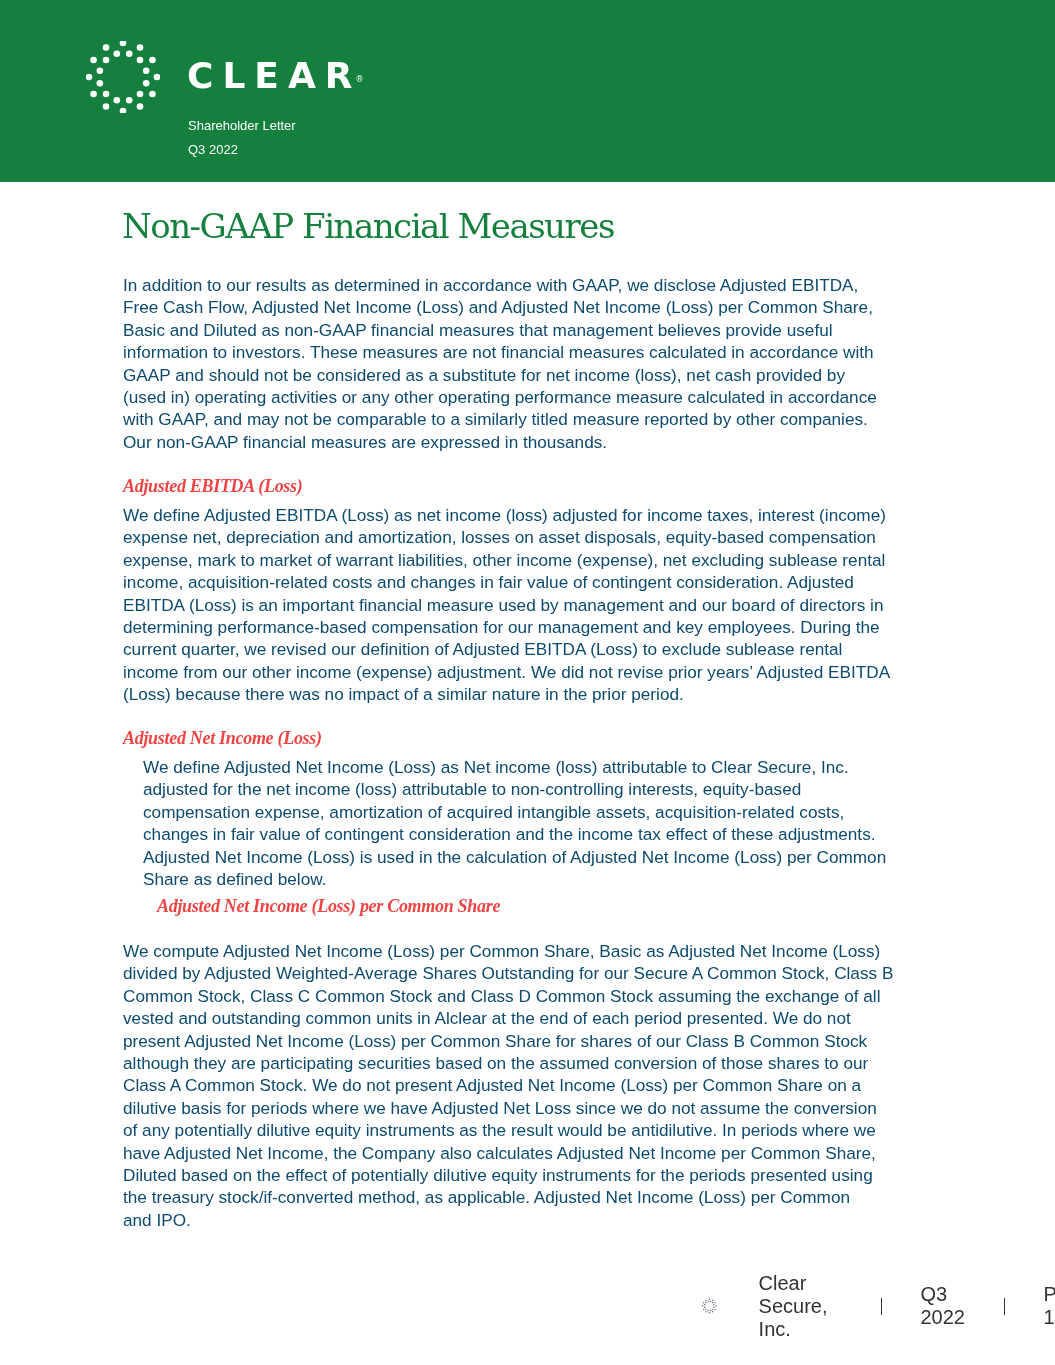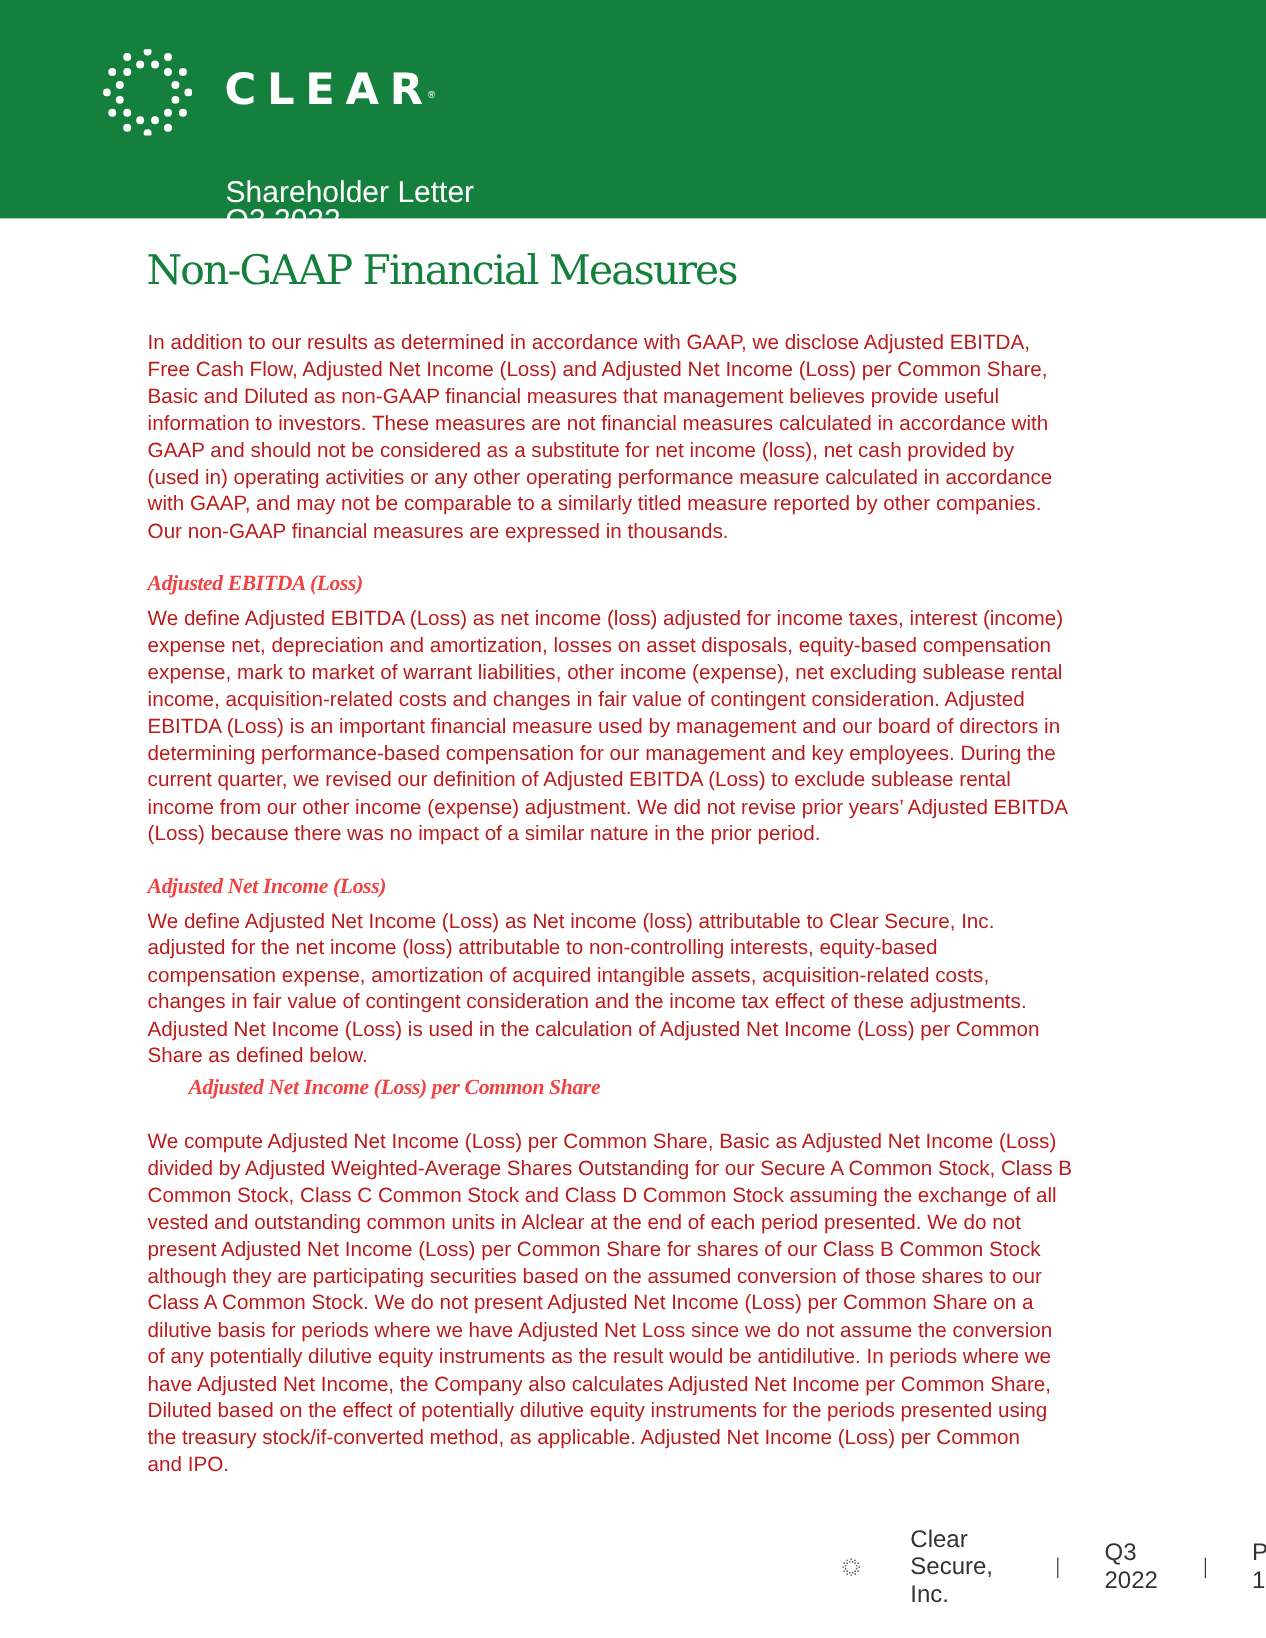--- a/index.html
+++ b/index.html
@@ -1,23 +1,23 @@
 <!DOCTYPE html>
 <html><head>
 <meta charset="utf-8">
 <style>
   html, body { margin: 0; padding: 0; background: #ffffff; }
   body { width: 1055px; height: 1365px; position: relative; overflow: hidden; font-family: "Liberation Sans", sans-serif; color: #1f1f1f; }
   .header { position: absolute; left: 0; top: 0; width: 1055px; height: 182px; background: #15803d; }
   .logo-mark { position: absolute; left: 86px; top: 41px; width: 74px; height: 72px; }
   .logo-word { position: absolute; left: 187px; top: 54px; color: #ffffff; font-family: "DejaVu Sans", sans-serif; font-weight: bold; font-size: 36px; letter-spacing: 9px; line-height: 44px; }
   .logo-word sup { font-size: 8px; letter-spacing: 0; vertical-align: top; position: relative; top: 4px; left: -6px; font-weight: normal; }
-  .header-sub { position: absolute; left: 188px; top: 114px; color: #ffffff; font-size: 25px; line-height: 24px; margin-top: 34px; }
+  .header-sub { position: absolute; left: 188px; top: 114px; color: #ffffff; font-size: 13px; line-height: 24px; }
   .page-title { position: absolute; left: 122px; top: 202px; margin: 0; font-family: "DejaVu Serif", serif; font-weight: normal; font-size: 34px; letter-spacing: -1.5px; color: #15803d; line-height: 48px; }
-  .body-text { position: absolute; left: 123px; font-size: 17.2px; line-height: 22.4px; color: #b91c1c; white-space: nowrap; }
+  .body-text { position: absolute; left: 123px; font-size: 17.2px; line-height: 22.4px; color: #0c4a6e; white-space: nowrap; }
   .body-text .ln { display: block; }
   .section-heading { position: absolute; left: 123px; margin: 0; font-family: "Liberation Serif", serif; font-style: italic; font-weight: bold; font-size: 18px; line-height: 24px; color: #ef4444; letter-spacing: -0.3px; }
   .footer { position: absolute; left: 702px; top: 1292px; height: 28px; display: flex; align-items: center; font-size: 20px; color: #333; gap: 34px; }
   .footer-mark { width: 28px; height: 28px; margin-right: 8px; }
   .footer .sep { display: inline-block; width: 1px; height: 17px; background: #333; margin: 0 5px; }
 </style>
 </head>
 <body>
 
 <div class="header">
@@ -76,21 +76,21 @@
   <span class="ln">expense, mark to market of warrant liabilities, other income (expense), net excluding sublease rental</span>
   <span class="ln">income, acquisition-related costs and changes in fair value of contingent consideration. Adjusted</span>
   <span class="ln">EBITDA (Loss) is an important financial measure used by management and our board of directors in</span>
   <span class="ln">determining performance-based compensation for our management and key employees. During the</span>
   <span class="ln">current quarter, we revised our definition of Adjusted EBITDA (Loss) to exclude sublease rental</span>
   <span class="ln">income from our other income (expense) adjustment. We did not revise prior years’ Adjusted EBITDA</span>
   <span class="ln">(Loss) because there was no impact of a similar nature in the prior period.</span>
 </div>
 
 <h2 class="section-heading" style="top:726px;">Adjusted Net Income (Loss)</h2>
-<div class="body-text" style="top:756px;">
+<div class="body-text" style="top:756px;margin-left:20px;">
   <span class="ln">We define Adjusted Net Income (Loss) as Net income (loss) attributable to Clear Secure, Inc.</span>
   <span class="ln">adjusted for the net income (loss) attributable to non-controlling interests, equity-based</span>
   <span class="ln">compensation expense, amortization of acquired intangible assets, acquisition-related costs,</span>
   <span class="ln">changes in fair value of contingent consideration and the income tax effect of these adjustments.</span>
   <span class="ln">Adjusted Net Income (Loss) is used in the calculation of Adjusted Net Income (Loss) per Common</span>
   <span class="ln">Share as defined below.</span>
 </div>
 
 <h2 class="section-heading" style="top:894px;margin-left:34px;">Adjusted Net Income (Loss) per Common Share</h2>
 <div class="body-text" style="top:940px;">

